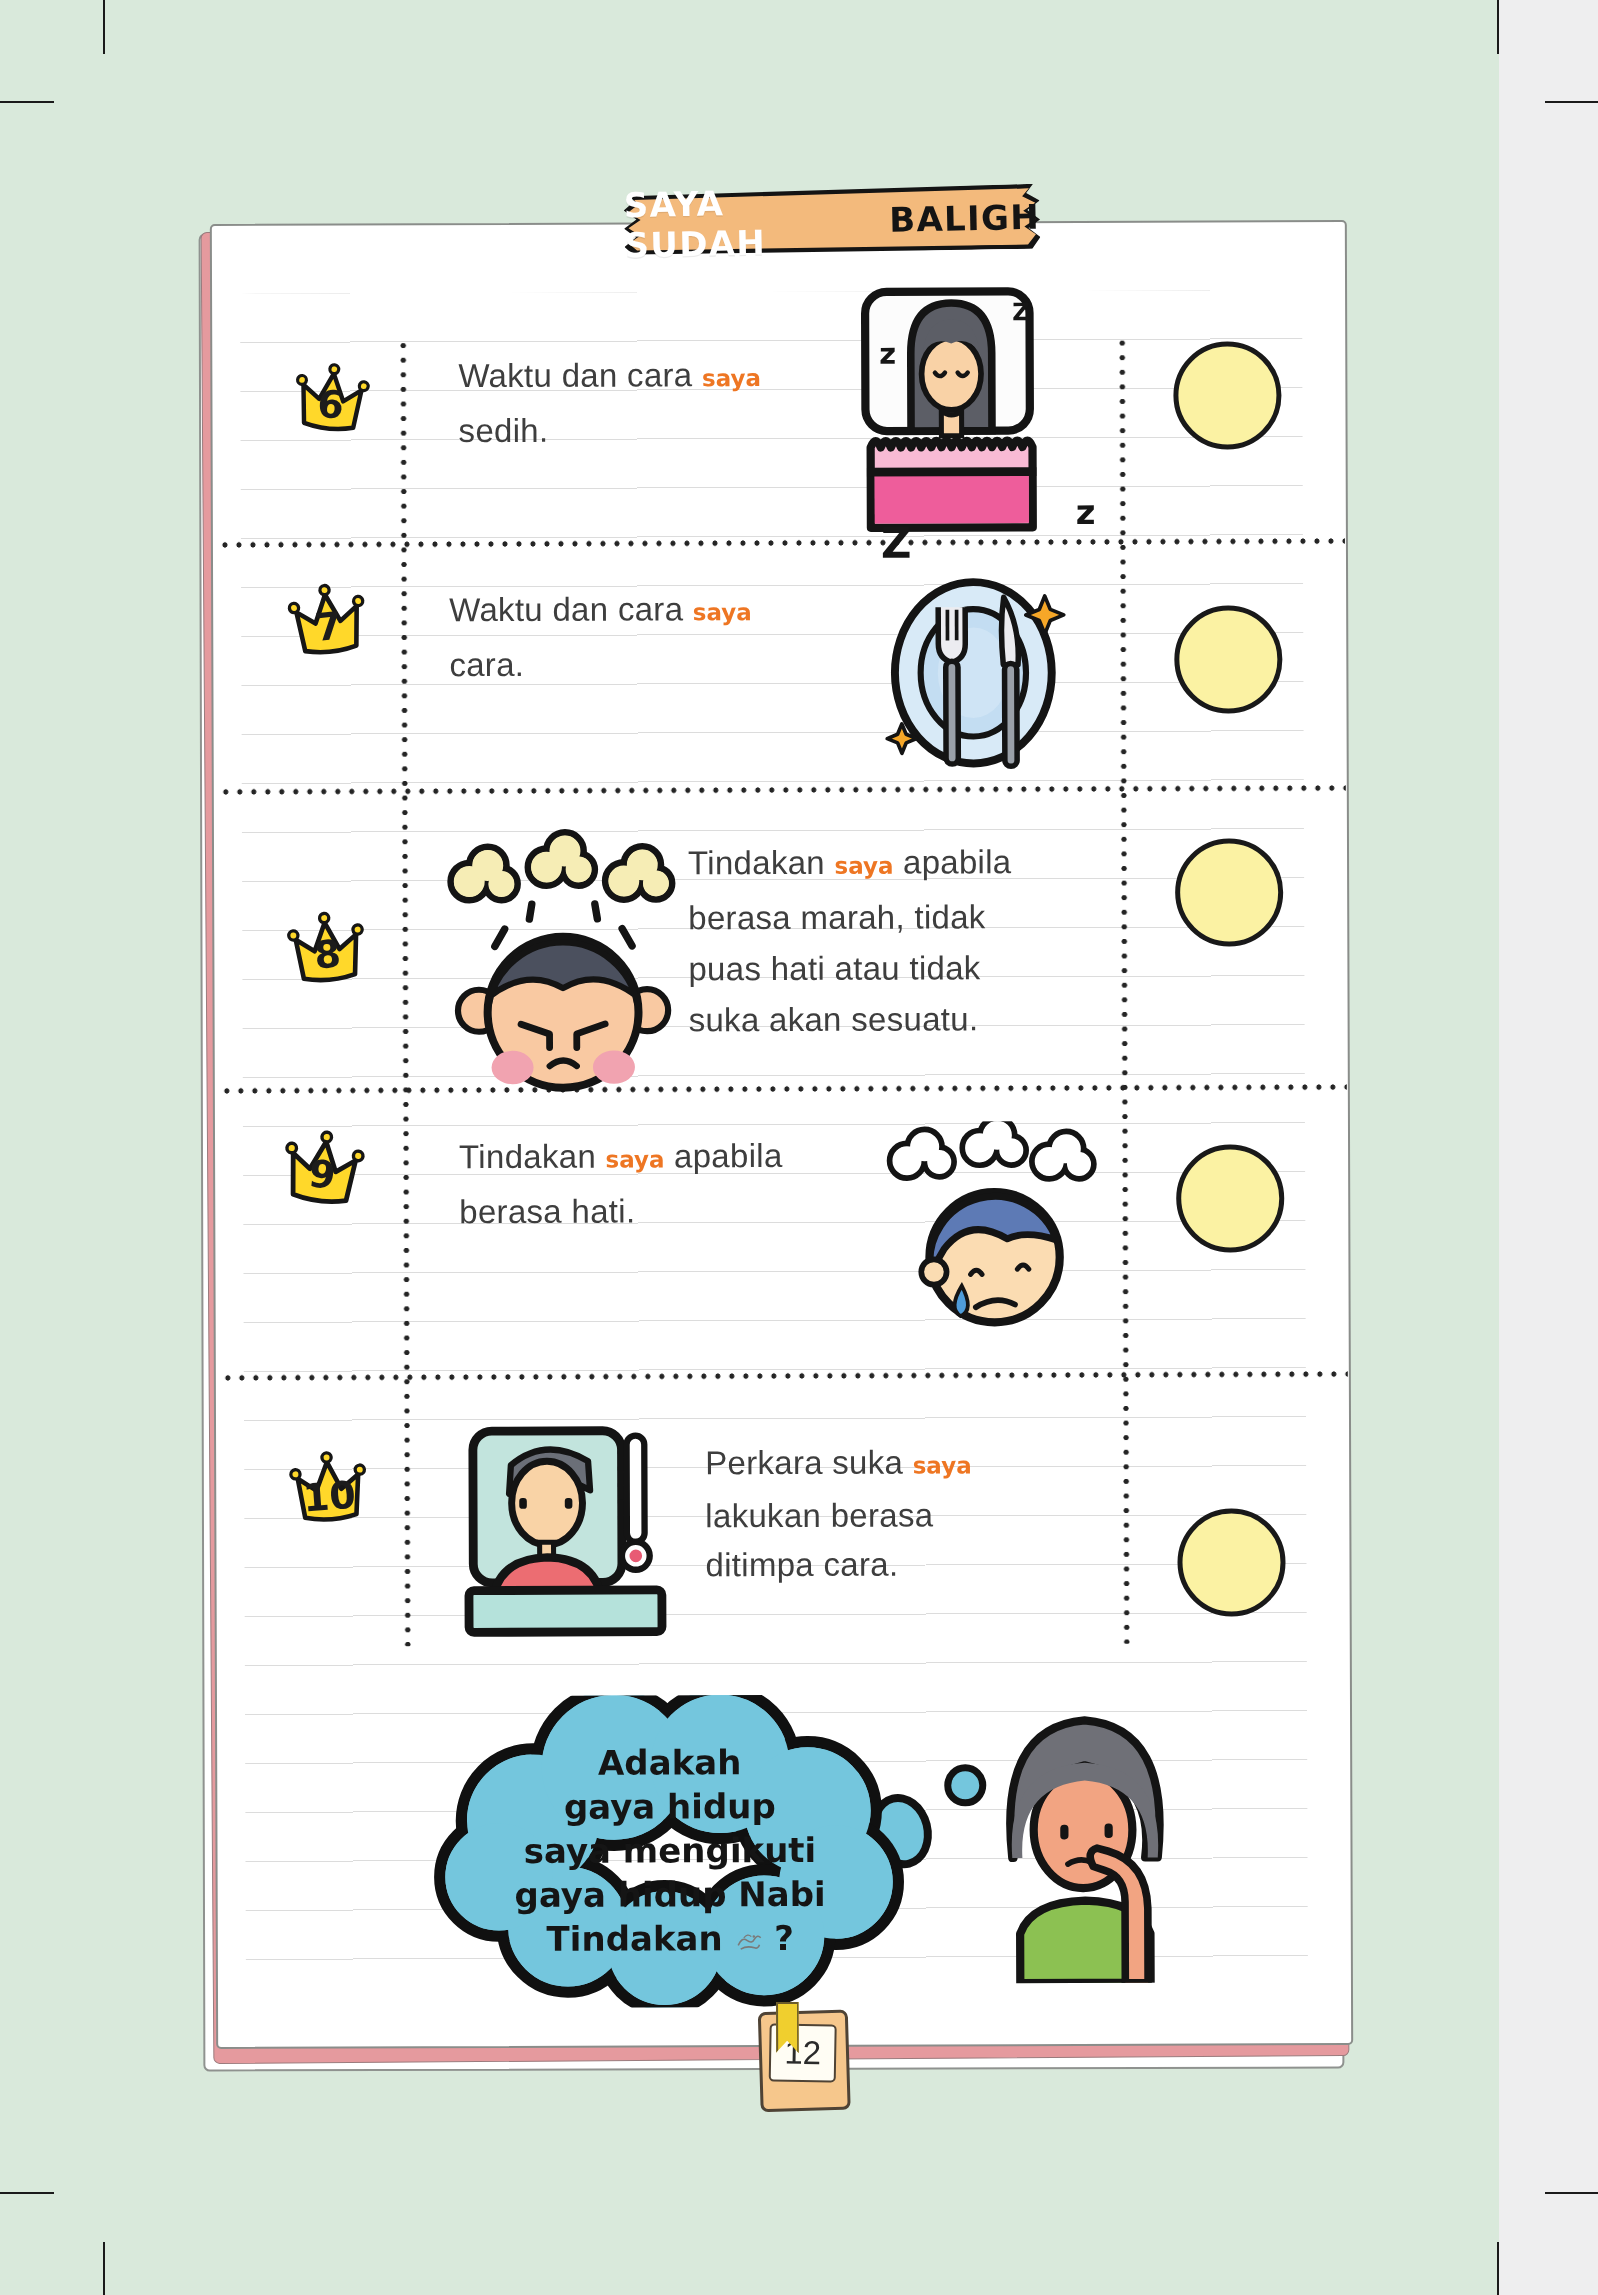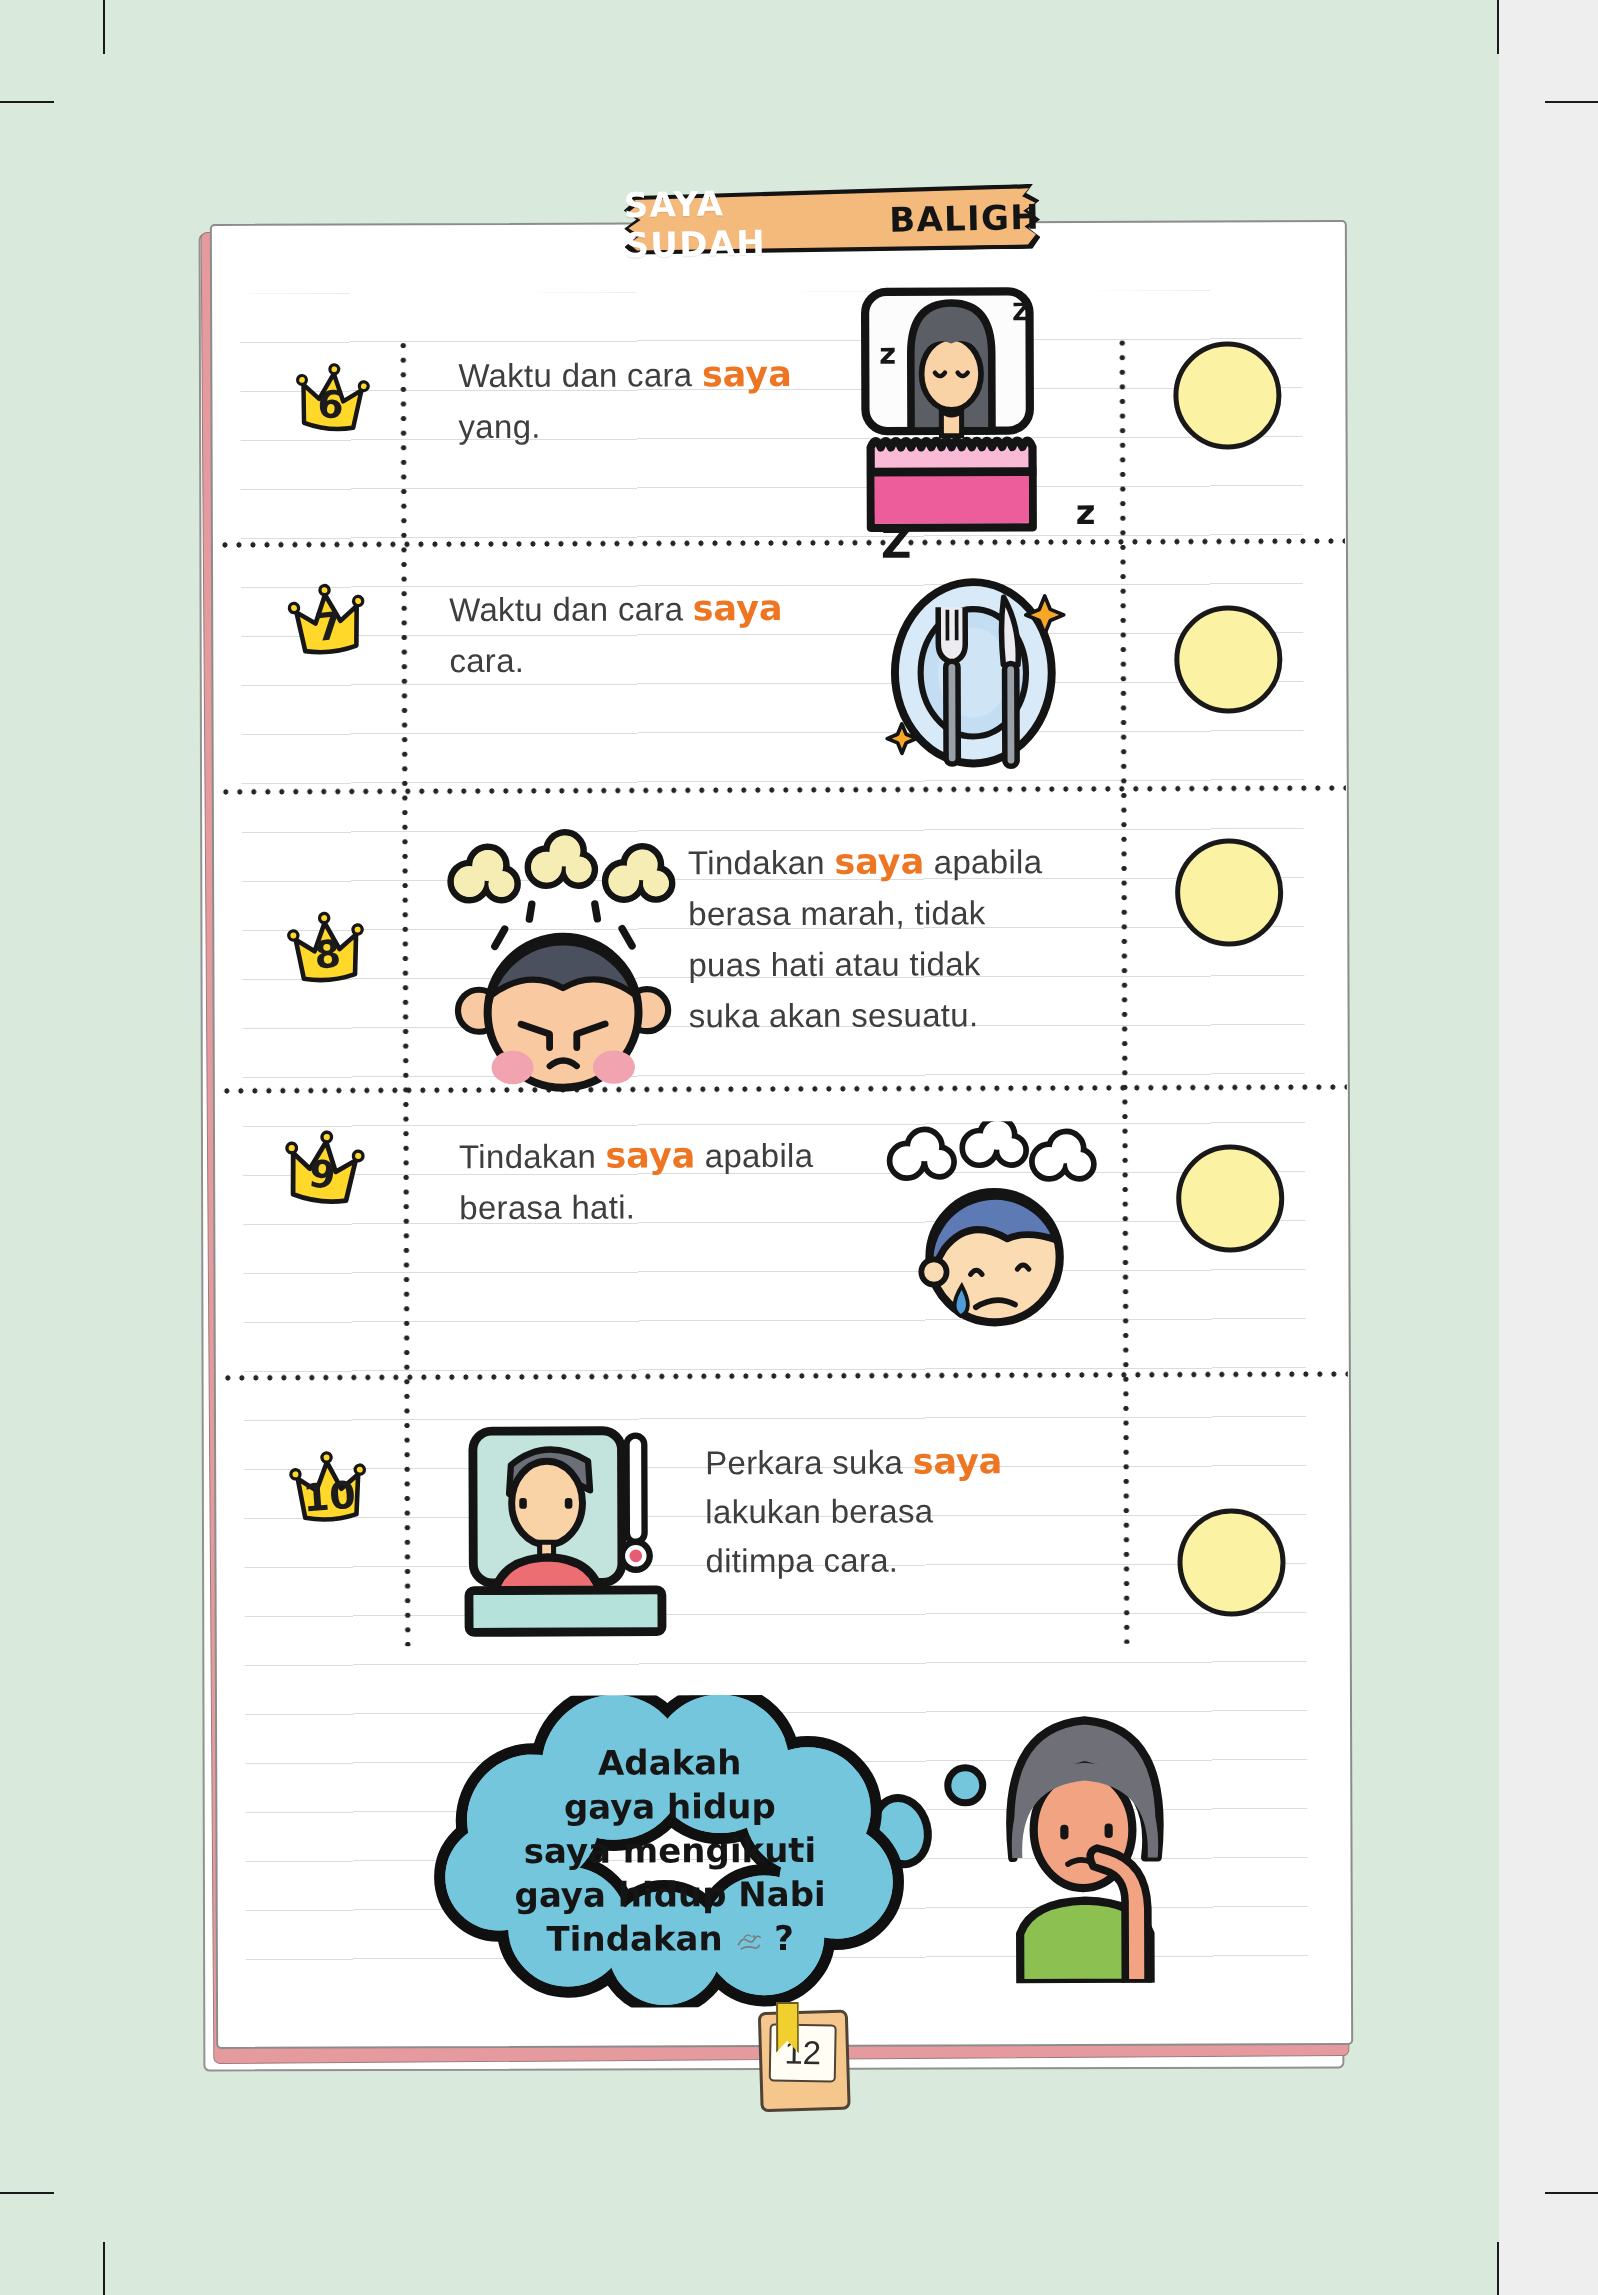--- a/index.html
+++ b/index.html
@@ -42,21 +42,21 @@
   .banner .t-right{color:#141414;}
 
   
   .crown{position:absolute;}
   .crown svg{position:absolute;inset:0;width:100%;height:100%;}
   .crown-num{position:absolute;left:0;right:0;top:34%;text-align:center;
     font-family:"DejaVu Sans",sans-serif;font-weight:800;font-size:38px;color:#1c1c1c;}
   .rowtext{position:absolute;font-size:33px;line-height:51px;color:var(--body-text,#3e3e3e);
     letter-spacing:0.3px;white-space:nowrap;}
   .hl{color:var(--accent-orange,#ee7623);font-family:"DejaVu Sans",sans-serif;
-    font-weight:800;font-size:35px;letter-spacing:0;}
+    font-weight:800;font-size:23px;letter-spacing:0;}
   .circle{width:108px;height:108px;border-radius:50%;border:5px solid #191919;
     background:var(--circle-yellow,#fbf2a3);box-sizing:border-box;}
   .zz{position:absolute;font-family:"DejaVu Sans",sans-serif;font-weight:800;color:#161616;}
 
   
   .bubble-text{position:absolute;left:215px;top:1516px;width:475px;text-align:center;z-index:6;
     font-family:"DejaVu Sans",sans-serif;font-weight:800;font-size:34px;line-height:44px;color:#151515;}
   .bubble-mid{left:653px;top:1570px;width:61px;height:75px;border-radius:50%;
     background:var(--bubble-blue,#74c6dd);border:8.2px solid #121212;box-sizing:border-box;transform:rotate(-14deg);}
   .bubble-small{left:727px;top:1541px;width:42px;height:42px;border-radius:50%;
@@ -105,21 +105,21 @@
     <svg viewBox="0 0 120 120">
       <path d="M21,104 Q60,114 99,104 L106,44 L79,64 L60,22 L41,64 L14,44 Z" style="fill:var(--crown-yellow)" stroke="#161616" stroke-width="7" stroke-linejoin="round"></path>
       <circle cx="60" cy="15" r="7" style="fill:var(--crown-yellow)" stroke="#161616" stroke-width="5"></circle>
       <circle cx="11" cy="37" r="7" style="fill:var(--crown-yellow)" stroke="#161616" stroke-width="5"></circle>
       <circle cx="109" cy="37" r="7" style="fill:var(--crown-yellow)" stroke="#161616" stroke-width="5"></circle>
     </svg>
     <span class="crown-num">6</span>
   </div>
   <div class="rowtext" style="left:246px;top:125px">
     <div><span>Waktu dan cara </span><span class="hl">saya</span><span></span></div>
-    <div><span>yang.</span></div>
+    <div><span>sedih.</span></div>
   </div>
   <svg class="abs" style="left:634px;top:54px;width:215px;height:260px" viewBox="0 0 340 410">
     <rect x="30" y="22" width="260" height="220" rx="34" fill="#fcfcfc" stroke="#141414" stroke-width="13"></rect>
     <path d="M102,242 L102,120 Q102,40 166,40 Q230,40 230,120 L230,242 Z" fill="#5c5e66" stroke="#141414" stroke-width="12"></path>
     <ellipse cx="166" cy="152" rx="47" ry="57" fill="#f9d2a6" stroke="#141414" stroke-width="9"></ellipse>
     <path d="M121,118 Q140,92 166,104 Q192,92 211,118 Q205,66 166,66 Q127,66 121,118 Z" fill="#5c5e66"></path>
     <path d="M140,150 q8,11 16,0" fill="none" stroke="#141414" stroke-width="7" stroke-linecap="round"></path>
     <path d="M176,150 q8,11 16,0" fill="none" stroke="#141414" stroke-width="7" stroke-linecap="round"></path>
     <path d="M150,210 q16,14 32,0 l0,40 l-32,0 Z" fill="#f9d2a6" stroke="#141414" stroke-width="8"></path>
     <path d="M38,395 L38,268 Q46,248 54,268 Q62,248 70,268 Q78,248 86,268 Q94,248 102,268 Q110,248 118,268 Q126,248 134,268 Q142,248 150,268 Q158,248 166,268 Q174,248 182,268 Q190,248 198,268 Q206,248 214,268 Q222,248 230,268 Q238,248 246,268 Q254,248 262,268 Q270,248 278,268 Q286,248 294,268 L294,395 Z" fill="#f8bad4" stroke="#141414" stroke-width="13" stroke-linejoin="round"></path>

